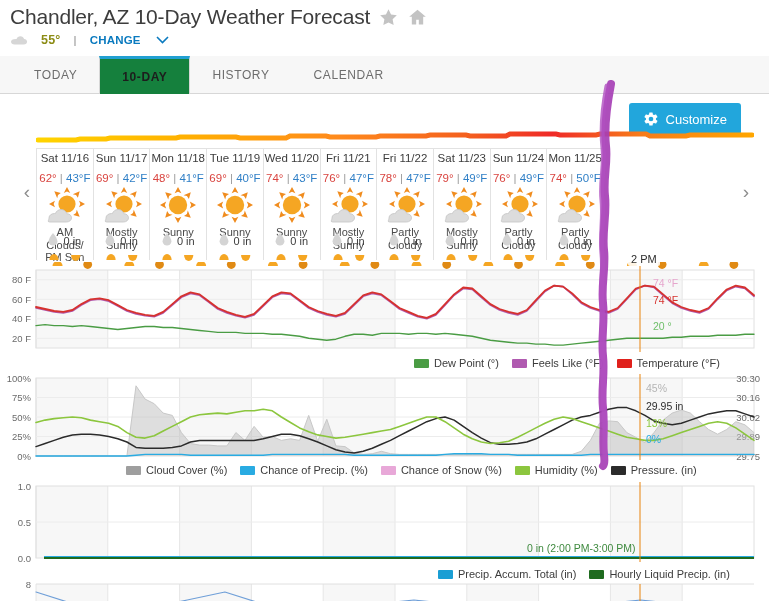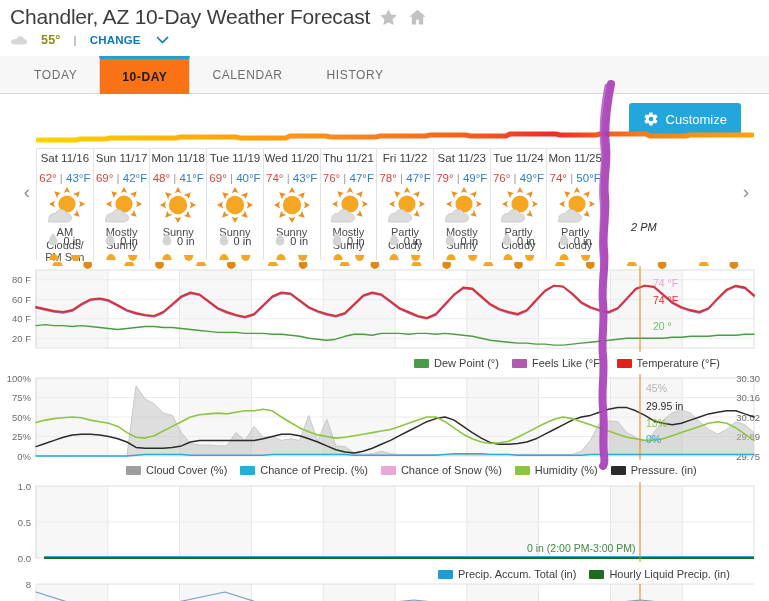--- a/index.html
+++ b/index.html
@@ -38,21 +38,21 @@
   .tabs {
     margin-top:9px; border-bottom:1px solid #d7d7d7; background:#f7f7f7;
     display:flex; height:38px; align-items:stretch; padding-left:12px;
   }
   .tab {
     display:flex; align-items:center; justify-content:center;
     padding:0 22px; font-size:12px; color:#6d6d6d; letter-spacing:0.6px;
     position:relative; cursor:pointer;
   }
   .tab.active {
-    background:#f97316; color:#1d1d1d; font-weight:bold;
+    background:#15803d; color:#1d1d1d; font-weight:bold;
     border-left:1px solid #d7d7d7; border-right:1px solid #d7d7d7;
     border-top:3px solid #21a0d2; margin-bottom:-1px;
   }
 
   
   .customize-btn {
     position:absolute; right:28px; top:103px;
     background:#22a6dc; color:#fff; border:none; border-radius:3px;
     height:32px; padding:0 14px; display:flex; align-items:center; gap:7px;
     font-size:13px; cursor:pointer;
@@ -158,22 +158,22 @@
       <svg width="13" height="8" viewBox="0 0 13 8">
           <path fill="none" stroke="#0a7abf" stroke-width="1.6" d="M1 1l5.5 5.5L12 1"></path>
         </svg>
     </span>
   </div>
 </div>
 
 <div class="tabs">
   <div class="tab">TODAY</div>
   <div class="tab active">10-DAY</div>
+  <div class="tab">HISTORY</div>
   <div class="tab">CALENDAR</div>
-  <div class="tab">HISTORY</div>
 </div>
 
 <button class="customize-btn">
   <span class="gear-icon">
     <svg width="16" height="16" viewBox="0 0 24 24">
         <path fill="#ffffff" d="M19.4 13c.04-.33.06-.66.06-1s-.02-.67-.07-1l2.1-1.6c.2-.15.25-.4.12-.62l-2-3.46a.5.5 0 0 0-.6-.22l-2.5 1a7.3 7.3 0 0 0-1.7-1l-.38-2.6a.5.5 0 0 0-.5-.42h-4a.5.5 0 0 0-.5.42l-.37 2.6c-.6.25-1.17.6-1.7 1l-2.5-1a.5.5 0 0 0-.6.22l-2 3.46c-.13.22-.08.47.12.62L4.5 11c-.05.33-.08.67-.08 1s.03.67.08 1l-2.1 1.6c-.2.15-.25.4-.12.62l2 3.46c.12.22.37.3.6.22l2.5-1c.52.4 1.1.75 1.7 1l.37 2.6c.04.24.25.42.5.42h4c.25 0 .46-.18.5-.42l.38-2.6c.6-.25 1.17-.6 1.7-1l2.5 1c.23.08.48 0 .6-.22l2-3.46a.5.5 0 0 0-.12-.62zM12 15.5A3.5 3.5 0 1 1 15.5 12 3.5 3.5 0 0 1 12 15.5z"></path>
       </svg>
   </span>
   <span>Customize</span>
 </button>
@@ -351,21 +351,21 @@
           <span>0 in</span>
         </div>
         <div class="sunmark"><svg width="100%" height="11" viewBox="0 0 72 11" preserveAspectRatio="none">
             <g fill="#f5a623">
               <path d="M16 8 a6 6 0 0 1 12 0z"></path>
               <path d="M44 3 a6 6 0 0 0 12 0z"></path>
             </g>
           </svg></div>
       </div>
       <div class="day">
-        <div class="day-name">Thu 11/21</div>
+        <div class="day-name">Fri 11/21</div>
         <div class="day-temps"><span class="hi">76°</span><span class="sep"> | </span><span class="lo">47</span><span class="deg-unit">°F</span></div>
         <div class="wx-icon">
           <svg width="50" height="40" viewBox="0 0 50 40">
             <g fill="#f08c1e">
               <path d="M27 2l3.2 6-3.2-1.4L23.8 8z"></path>
               <path d="M45 19l-6 3.2 1.4-3.2L39 15.8z"></path>
               <path d="M39.7 6.3l-1.8 6.5-1.9-2.8-3.2-.8z"></path>
               <path d="M14.3 6.3l6.5 1.8-2.8 1.9-.8 3.2z"></path>
               <path d="M9 19l6 3.2L13.6 19 15 15.8z"></path>
               <path d="M39.7 31.7l-6.5-1.8 2.8-1.9.8-3.2z"></path>
@@ -444,21 +444,21 @@
           <span>0 in</span>
         </div>
         <div class="sunmark"><svg width="100%" height="11" viewBox="0 0 72 11" preserveAspectRatio="none">
             <g fill="#f5a623">
               <path d="M16 8 a6 6 0 0 1 12 0z"></path>
               <path d="M44 3 a6 6 0 0 0 12 0z"></path>
             </g>
           </svg></div>
       </div>
       <div class="day">
-        <div class="day-name">Tue 11/24</div>
+        <div class="day-name">Sun 11/24</div>
         <div class="day-temps"><span class="hi">76°</span><span class="sep"> | </span><span class="lo">49</span><span class="deg-unit">°F</span></div>
         <div class="wx-icon">
           <svg width="50" height="40" viewBox="0 0 50 40">
             <g fill="#f08c1e">
               <path d="M27 2l3.2 6-3.2-1.4L23.8 8z"></path>
               <path d="M45 19l-6 3.2 1.4-3.2L39 15.8z"></path>
               <path d="M39.7 6.3l-1.8 6.5-1.9-2.8-3.2-.8z"></path>
               <path d="M14.3 6.3l6.5 1.8-2.8 1.9-.8 3.2z"></path>
               <path d="M9 19l6 3.2L13.6 19 15 15.8z"></path>
               <path d="M39.7 31.7l-6.5-1.8 2.8-1.9.8-3.2z"></path>
@@ -506,21 +506,21 @@
           <span>0 in</span>
         </div>
         <div class="sunmark"><svg width="100%" height="11" viewBox="0 0 72 11" preserveAspectRatio="none">
             <g fill="#f5a623">
               <path d="M16 8 a6 6 0 0 1 12 0z"></path>
               <path d="M44 3 a6 6 0 0 0 12 0z"></path>
             </g>
           </svg></div>
       </div>
     </div>
-  <div class="tooltip-2pm" style="left:628px; top:72px;font-style:italic;">2 PM</div>
+  <div class="tooltip-2pm" style="left:628px; top:104px;">2 PM</div>
 </div>
 
 <div class="chart-block" id="chart1">
   <svg width="769" height="116" viewBox="0 0 769 116" id="svg-chart1">
       <rect x="36" y="8" width="71.8" height="78" fill="#f7f7f7"></rect>
       <line x1="36" y1="8" x2="36" y2="86" stroke="#e6e6e6" stroke-width="1"></line>
       <line x1="107.8" y1="8" x2="107.8" y2="86" stroke="#e6e6e6" stroke-width="1"></line>
       <rect x="179.6" y="8" width="71.8" height="78" fill="#f7f7f7"></rect>
       <line x1="179.6" y1="8" x2="179.6" y2="86" stroke="#e6e6e6" stroke-width="1"></line>
       <line x1="251.4" y1="8" x2="251.4" y2="86" stroke="#e6e6e6" stroke-width="1"></line>

